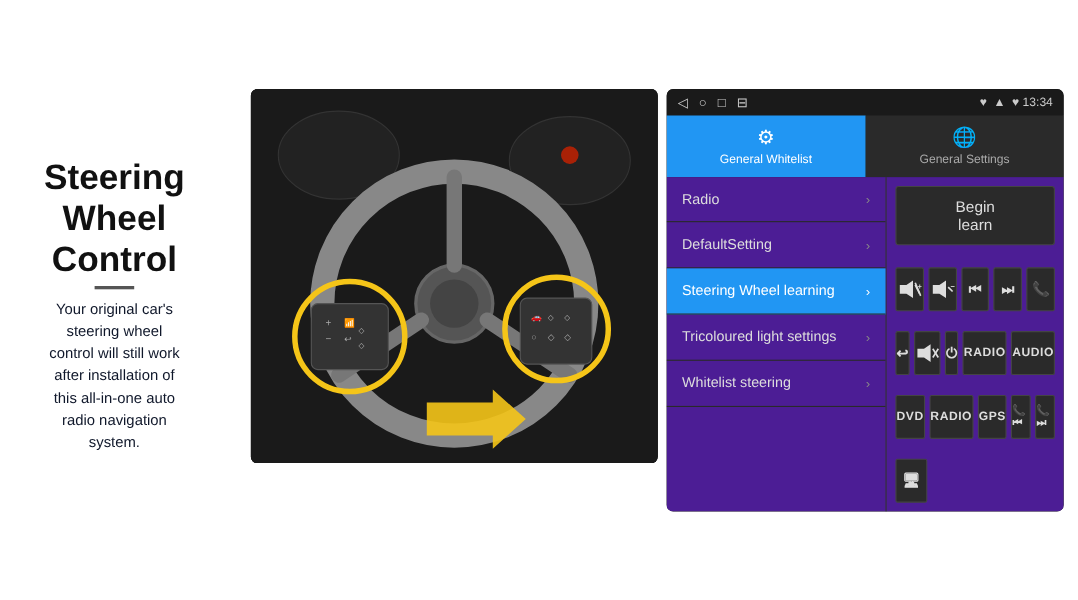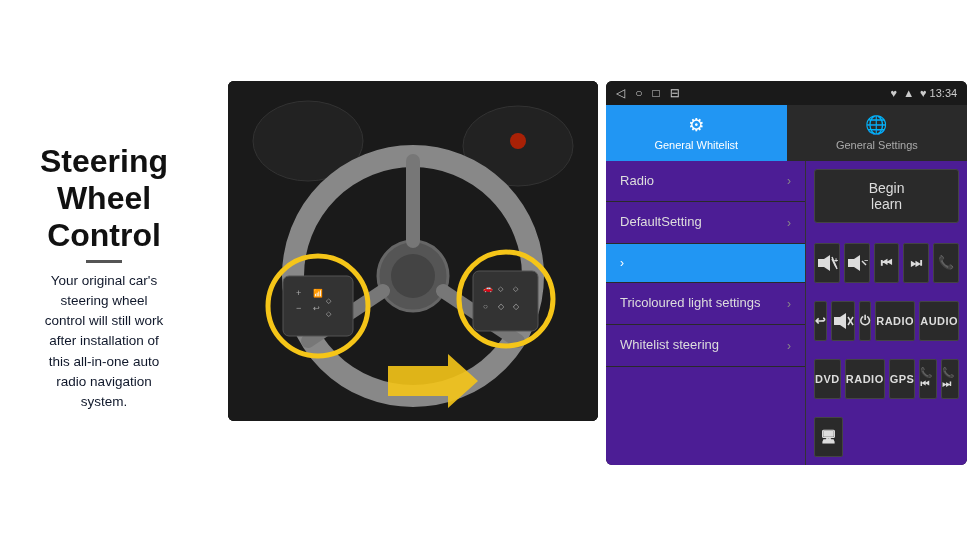--- a/index.html
+++ b/index.html
@@ -339,20 +339,21 @@
             <span class="menu-item-text">Radio</span>
             <span class="chevron">›</span>
           </div>
 
           <div class="menu-item">
             <span class="menu-item-text">DefaultSetting</span>
             <span class="chevron">›</span>
           </div>
 
           <div class="menu-item active">
+            <span class="menu-item-text">Steering Wheel learning</span>
             <span class="chevron">›</span>
           </div>
 
           <div class="menu-item">
             <span class="menu-item-text">Tricoloured light settings</span>
             <span class="chevron">›</span>
           </div>
 
           <div class="menu-item">
             <span class="menu-item-text">Whitelist steering</span>

